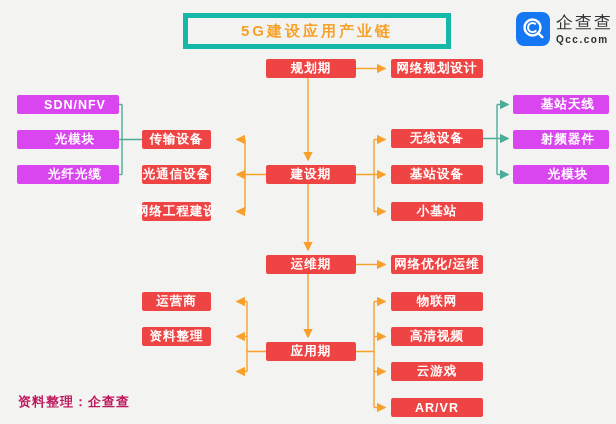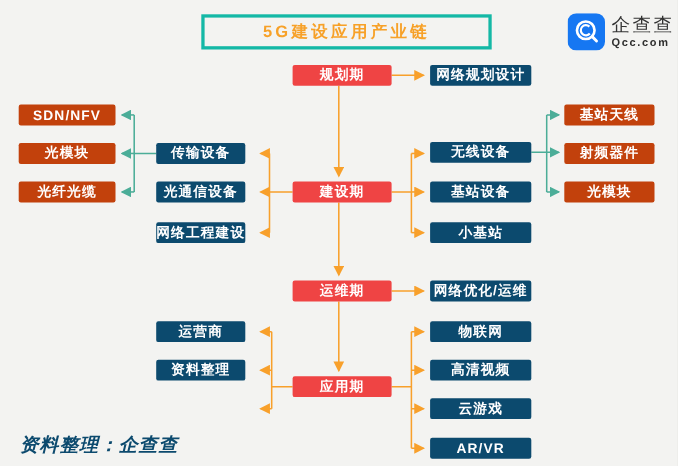--- a/index.html
+++ b/index.html
@@ -8,37 +8,37 @@
     background:#f3f3f1;
     font-family:"Liberation Sans","DejaVu Sans",sans-serif;
   }
   #connectors{position:absolute;left:0;top:0;}
   .node{
     position:absolute;height:19px;display:flex;align-items:center;justify-content:center;
     color:#ffffff;font-weight:bold;font-size:12.5px;letter-spacing:1px;border-radius:2px;
     white-space:nowrap;
   }
   .stage{background:#ef4444;left:266px;width:90px;}
-  .teal{background:#0c4a6e;}
-  .pink{background:#c2410c;}
-  .lteal{left:142px;width:81px;}
+  .teal{background:#ef4444;}
+  .pink{background:#d946ef;padding-left:14px;}
+  .lteal{left:142px;width:69px;}
   .rteal{left:391px;width:92px;}
   .lpink{left:17px;width:88px;}
   .rpink{left:513px;width:82px;}
   #title-box{
     position:absolute;left:183px;top:13px;width:258px;height:26px;
-    border:3px solid #14b8a6;display:flex;align-items:center;justify-content:center;
+    border:5px solid #14b8a6;display:flex;align-items:center;justify-content:center;
     color:#F7A128;font-weight:bold;font-size:15px;letter-spacing:3px;
   }
   #logo{position:absolute;left:516px;top:12px;display:flex;align-items:flex-start;}
   #logo-text{margin-left:6px;display:flex;flex-direction:column;}
   #logo-name{font-size:17px;color:#333333;letter-spacing:2px;line-height:22px;}
   #logo-domain{font-size:10px;font-weight:bold;color:#2f2f2f;letter-spacing:1.5px;line-height:12px;}
   #footer{
-    position:absolute;left:18px;top:393px;font-size:17px;font-weight:bold;color:#0c4a6e;letter-spacing:1px;font-style:italic;
+    position:absolute;left:18px;top:393px;font-size:13px;font-weight:bold;color:#be185d;letter-spacing:1px;
   }
 </style>
 </head>
 <body>
 
 <div id="canvas">
 
   <svg id="connectors" width="616" height="424">
     <defs>
       <marker id="ao" markerWidth="7" markerHeight="7" refX="6" refY="3.5" orient="auto">

